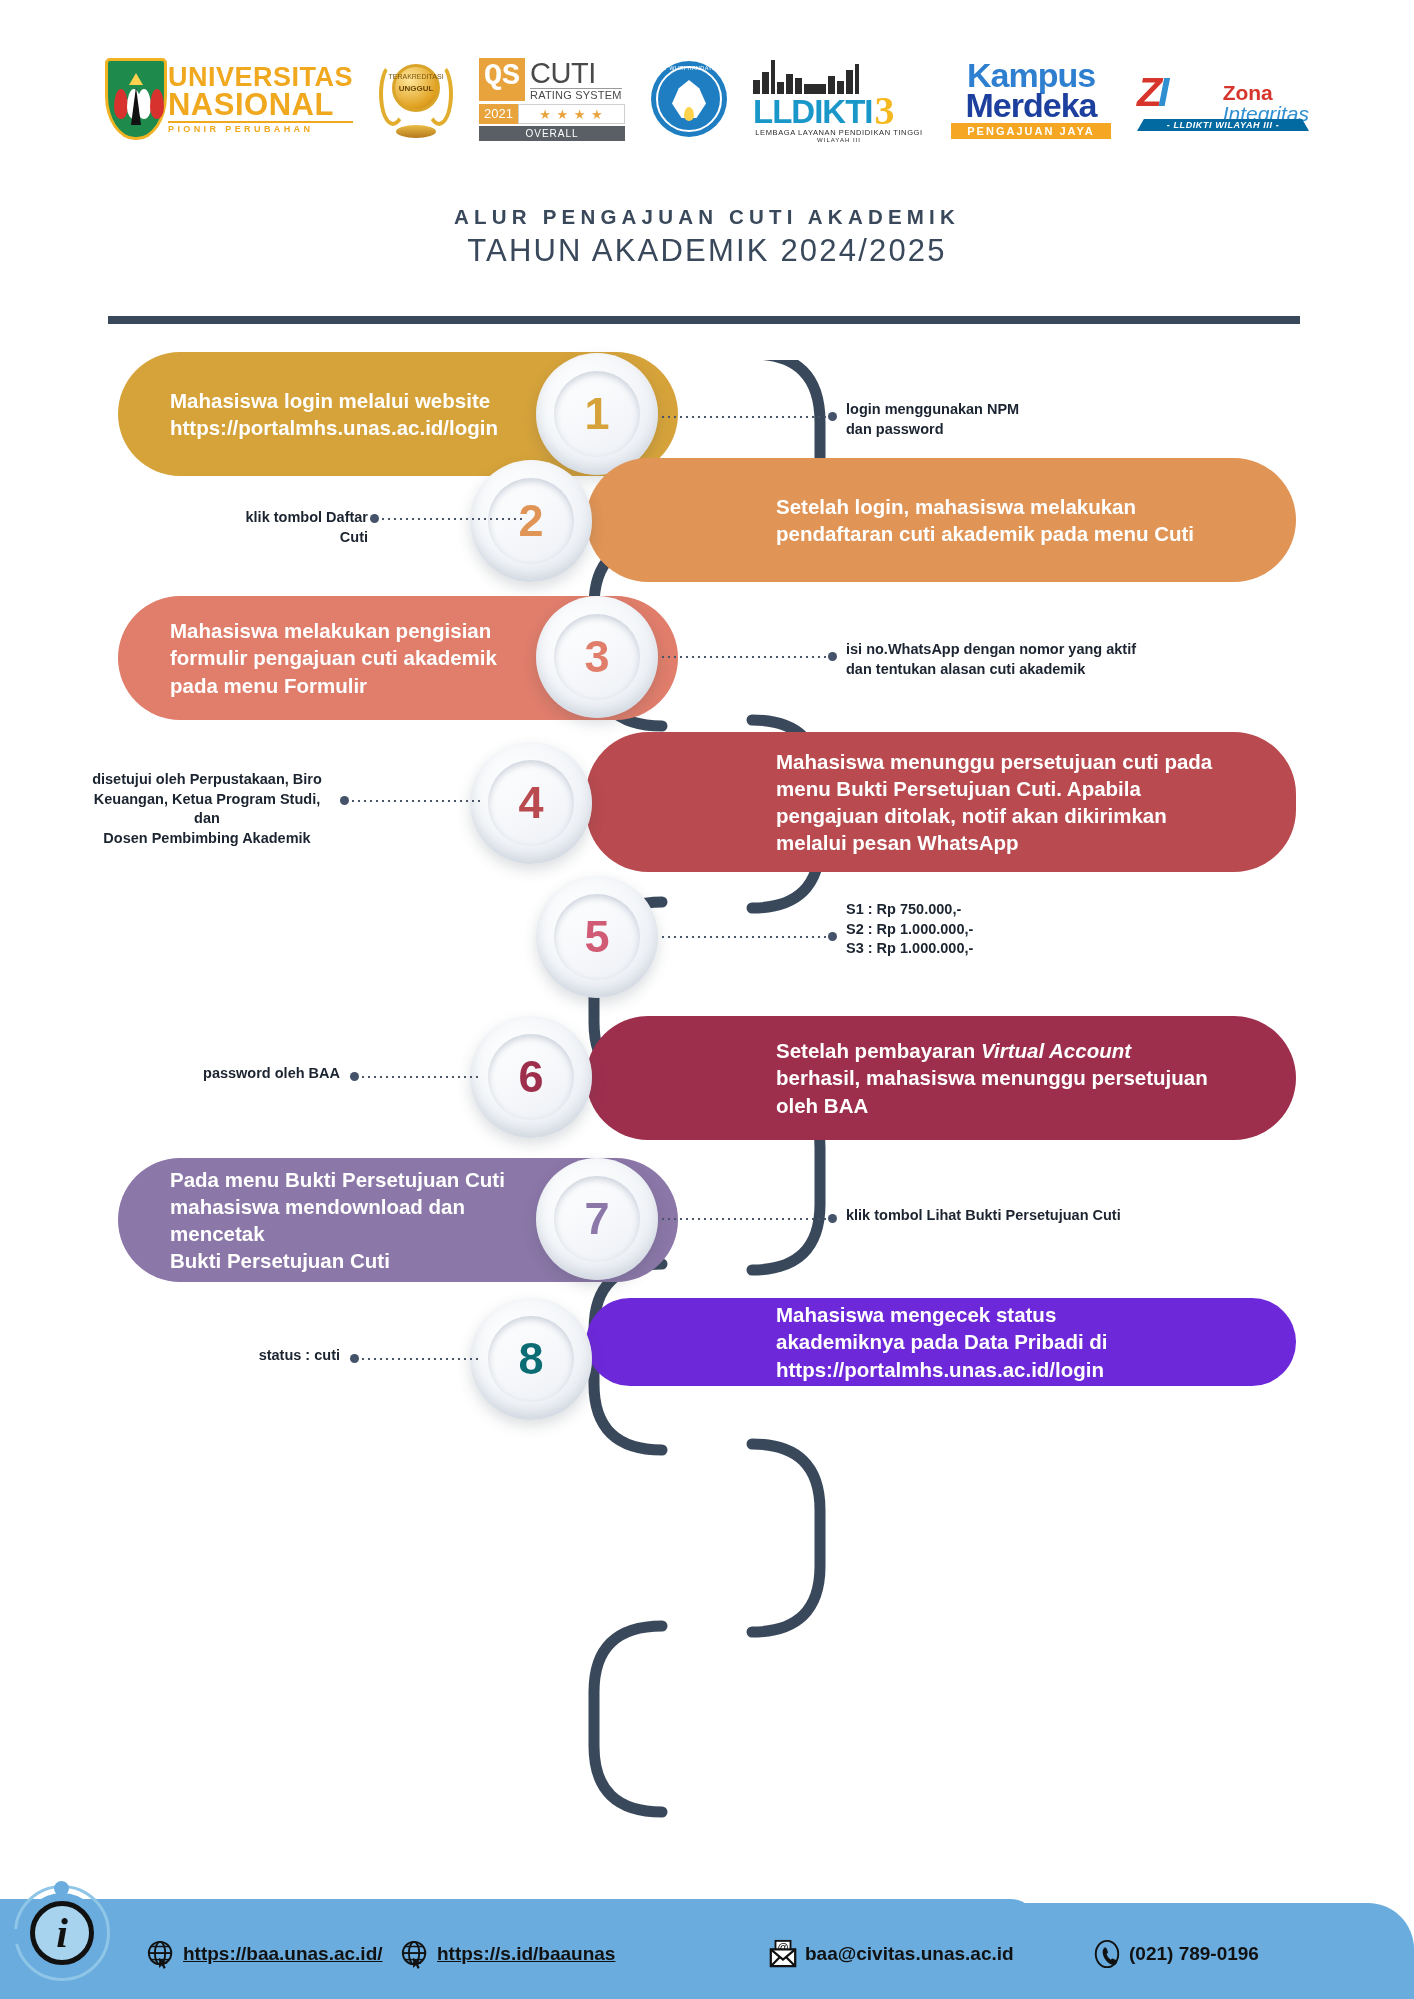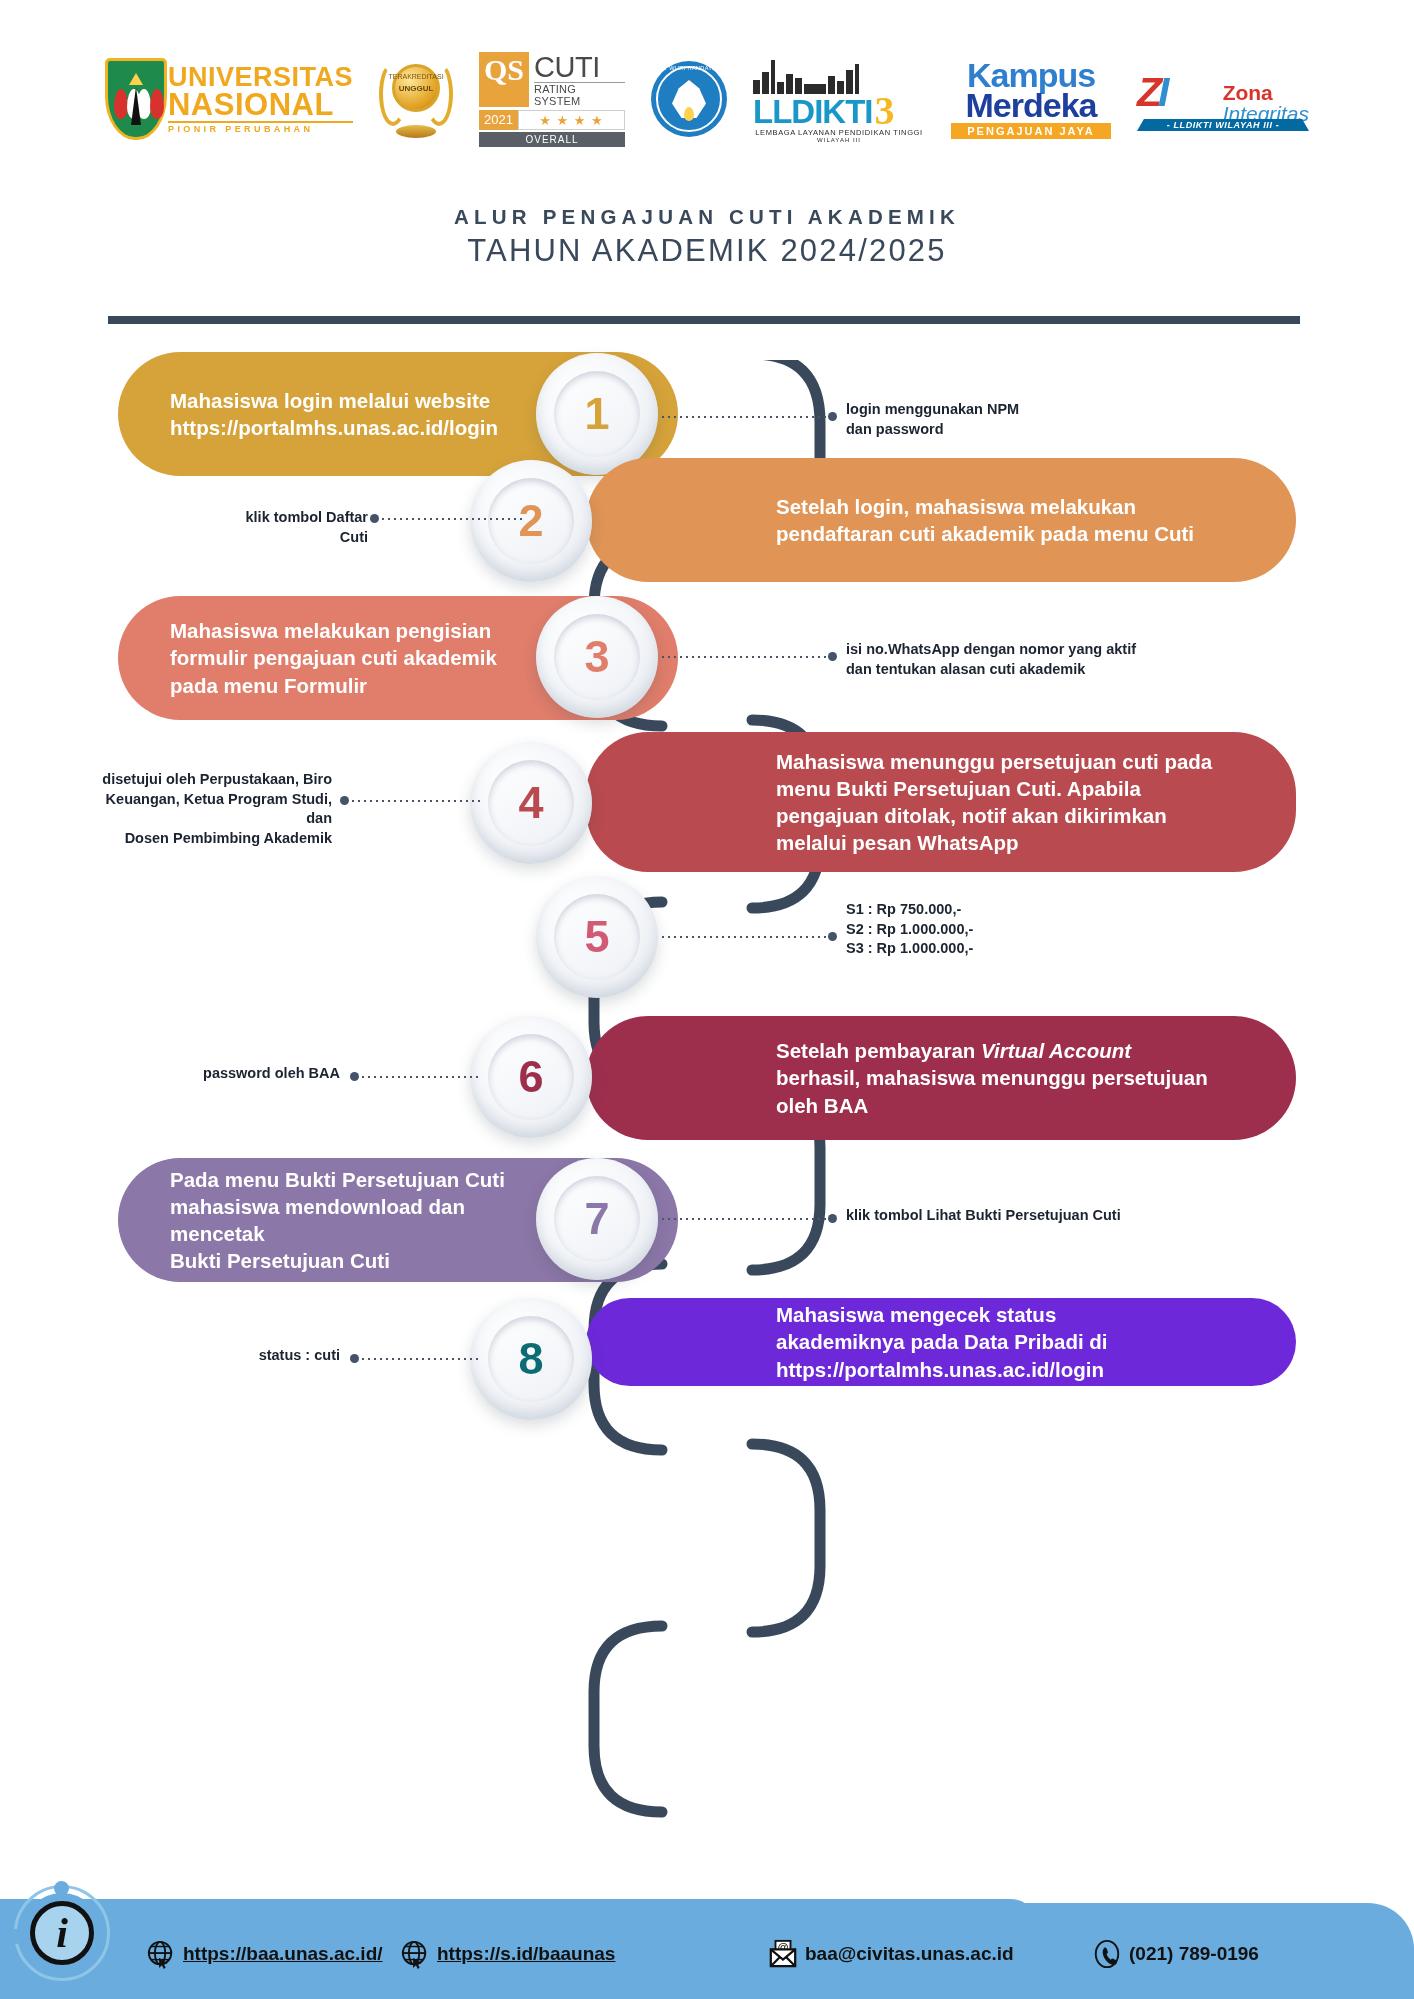--- a/index.html
+++ b/index.html
@@ -49,21 +49,21 @@
        border:4px solid #e2ad2c;border-radius:50%;}
   .medal .laurelL{left:0;border-right-color:transparent;border-top-color:transparent;}
   .medal .laurelR{right:0;border-left-color:transparent;border-top-color:transparent;}
   .medal .base{position:absolute;left:17px;bottom:4px;width:40px;height:13px;border-radius:50%;
        background:linear-gradient(#e9bc47,#b5791a);}
 
   
   .qs{width:146px;font-family:"Liberation Sans", sans-serif;}
   .qs .top{display:flex;align-items:stretch;}
   .qs .qsbox{background:#e8a33d;color:#fff;font-size:30px;font-weight:bold;
-       padding:0 5px;line-height:36px;font-family:Liberation Serif, serif;}
+       padding:0 5px;line-height:36px;font-family:Liberation Mono, monospace;}
   .qs .stxt{margin-left:5px;}
   .qs .stxt .s1{font-size:29px;color:#4a4a4a;line-height:30px;letter-spacing:-.5px;}
   .qs .stxt .s2{font-size:11px;color:#4a4a4a;letter-spacing:.2px;border-top:1px solid #9a9a9a;}
   .qs .mid{display:flex;margin-top:3px;height:20px;}
   .qs .yr{background:#e8a33d;color:#fff;font-size:13px;padding:0 5px;line-height:20px;}
   .qs .stars{background:#fff;border:1px solid #cfcfcf;flex:1;color:#e8a33d;font-size:13px;
        text-align:center;line-height:19px;letter-spacing:1px;}
   .qs .bot{background:#5a5f66;color:#fff;font-size:10px;text-align:center;line-height:15px;
        margin-top:2px;letter-spacing:1px;}
 
@@ -133,21 +133,21 @@
          display:flex;align-items:center;justify-content:center;}
   .badge .inner{width:86px;height:86px;border-radius:50%;
          background:linear-gradient(150deg,#ffffff,#eef1f6);
          box-shadow:inset 0 3px 7px rgba(160,172,190,.55);
          display:flex;align-items:center;justify-content:center;}
   .badge .num{font-size:45px;font-weight:bold;font-family:"Liberation Sans", sans-serif;}
 
   .ann{position:absolute;font-size:14.5px;font-weight:bold;color:#1b2430;line-height:1.35;
        font-family:"Liberation Sans", sans-serif;}
   .ann.r{text-align:left;}
-  .ann.l{text-align:right;}
+  .ann.l{text-align:center;}
   .lead{position:absolute;height:2px;
         background-image:radial-gradient(circle,#4a5668 1px,transparent 1.2px);
         background-size:6px 2px;background-repeat:repeat-x;}
   .dot{position:absolute;width:9px;height:9px;border-radius:50%;background:#44526a;}
 
   
   #footer{position:absolute;left:0;bottom:0;width:1414px;height:128px;}
   #footer-band{position:absolute;left:0;bottom:0;width:1414px;height:96px;background:#69acdd;
        border-radius:0 46px 0 0;}
   #footer-tab{position:absolute;left:0;bottom:60px;width:1040px;height:40px;background:#69acdd;

